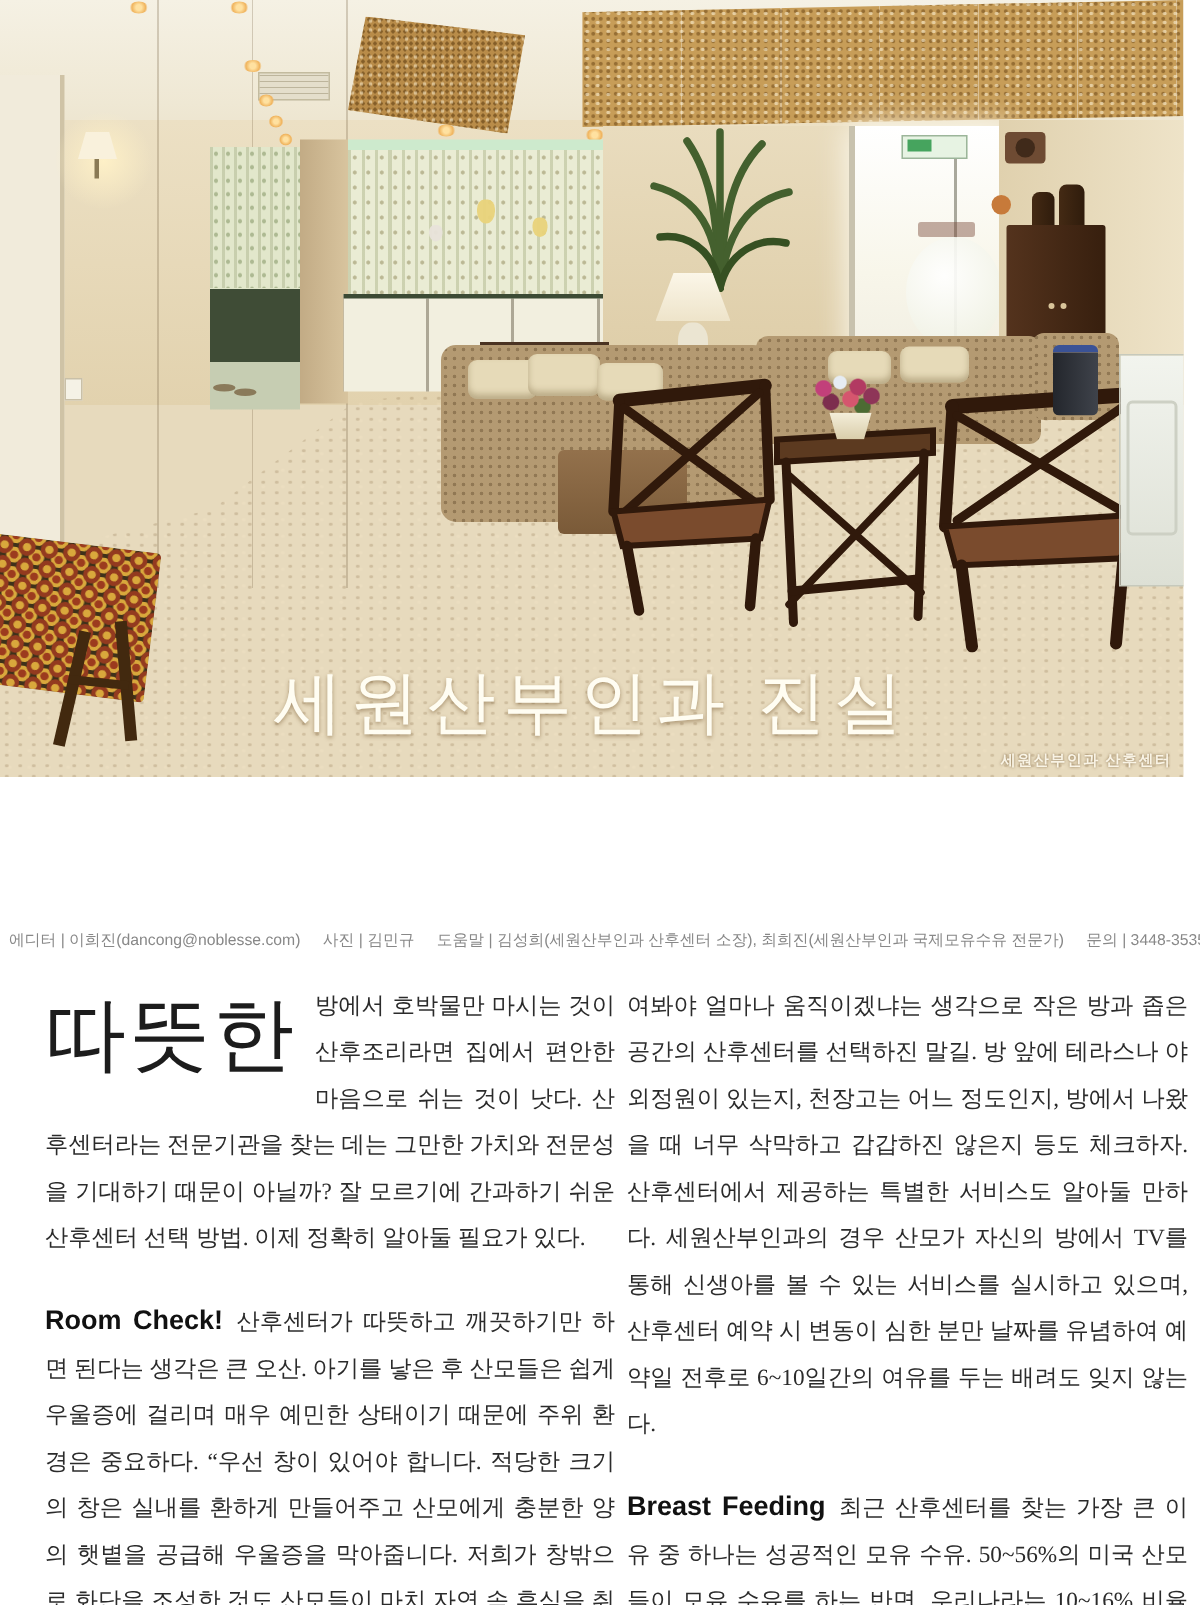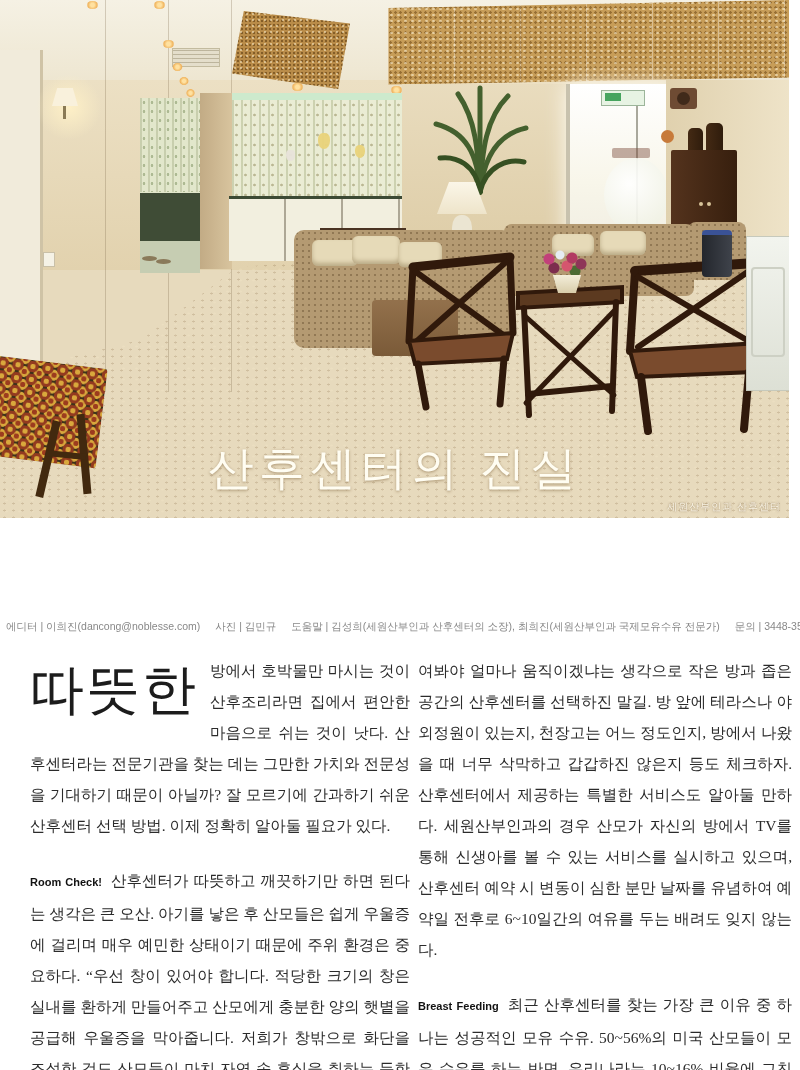--- a/index.html
+++ b/index.html
@@ -100,35 +100,35 @@
   .ph-benchleg{background:#42290f;}
   .ph-appliance{left:746px;top:236px;width:43px;height:153px;background:linear-gradient(180deg,#f2f4ee,#dde0d5);
     border:1px solid #c6c9bc;}
   .ph-appliance::after{content:"";position:absolute;left:4px;top:30px;width:30px;height:86px;border:2px solid #cdd0c4;border-radius:4px;}
   .ph-canister{left:702px;top:230px;width:30px;height:42px;background:linear-gradient(90deg,#23262c,#3f434b);border-radius:4px;border-top:5px solid #3a5296;}
   .ph-light{width:13px;height:8px;border-radius:50%;
     background:radial-gradient(circle,#ffe1a0 25%,#f0b45e 60%,rgba(240,180,94,0) 78%);}
   .photo-title{left:0;top:438px;width:100%;text-align:center;color:#fffdf2;font-size:46px;
     letter-spacing:5px;font-weight:400;text-shadow:0 1px 3px rgba(96,62,20,.45);}
   .photo-caption{right:8px;top:500px;font-size:10px;color:rgba(255,251,238,.92);letter-spacing:1px;
-    font-family:"Liberation Sans","DejaVu Sans",sans-serif;text-shadow:0 0 2px rgba(100,70,30,.7);}
+    font-family:"Liberation Sans","DejaVu Sans",sans-serif;text-shadow:0 0 2px rgba(100,70,30,.7);font-weight:bold;}
 
   
   .intro{left:30px;top:532px;width:740px;text-align:center;font-size:17.5px;line-height:30px;color:#3a3a3a;}
   .credits{left:0;top:620px;width:800px;text-align:center;font-size:10.5px;color:#888;
     font-family:"Liberation Sans","DejaVu Sans",sans-serif;white-space:nowrap;}
   .credits span{margin:0 6px;text-align:center;}
   .article{left:0;top:655px;width:683px;height:415px;}
   .col{position:absolute;top:0;font-size:15.5px;line-height:31px;text-align:justify;color:#2b2b2b;}
   .col-left{left:30px;width:380px;}
   .col-right{left:418px;width:374px;}
   .lead-word{float:left;font-size:54px;line-height:58px;padding:6px 12px 0 0;letter-spacing:2px;color:#1c1c1c;}
   .para{margin:0 0 24px 0;}
   .subhead{font-family:"Liberation Sans","DejaVu Sans",sans-serif;font-weight:bold;color:#111;
-    letter-spacing:0;margin-right:9px;font-size:11px;}
+    letter-spacing:0;margin-right:9px;font-size:18px;}
 </style>
 </head>
 <body>
 
 <div class="page">
 
   <div class="photo">
     <div class="abs ph-ceiling"></div>
     <div class="abs ph-wallmid"></div>
     <div class="abs ph-mosaic"></div>
@@ -239,29 +239,29 @@
     <div class="abs ph-pot"></div>
 
     <div class="abs ph-bench"></div>
     <div class="abs ph-benchleg" style="left:44px;top:420px;width:8px;height:78px;transform:rotate(13deg)"></div>
     <div class="abs ph-benchleg" style="left:80px;top:414px;width:8px;height:80px;transform:rotate(-5deg)"></div>
     <div class="abs ph-benchleg" style="left:46px;top:452px;width:40px;height:6px;transform:rotate(6deg)"></div>
 
     <div class="abs ph-canister"></div>
     <div class="abs ph-appliance"></div>
 
-    <div class="abs photo-title">산후센터의 진실</div>
+    <div class="abs photo-title">세원산부인과 진실</div>
     <div class="abs photo-caption">세원산부인과 산후센터</div>
   </div>
 
 
   <div class="abs credits">
     <span>에디터 | 이희진(dancong@noblesse.com)</span>
     <span>사진 | 김민규</span>
-    <span>도움말 | 김성희(세원산부인과 산후센터의 소장), 최희진(세원산부인과 국제모유수유 전문가)</span>
+    <span>도움말 | 김성희(세원산부인과 산후센터 소장), 최희진(세원산부인과 국제모유수유 전문가)</span>
     <span>문의 | 3448-3535</span>
     
   </div>
 
   <div class="abs article">
     <div class="col col-left">
       <p class="para">
         <span class="lead-word">따뜻한</span><span>방에서 호박물만 마시는 것이 산후조리라면 집에서 편안한 마음으로 쉬는 것이 낫다. 산후센터라는 전문기관을 찾는 데는 그만한 가치와 전문성을 기대하기 때문이 아닐까? 잘 모르기에 간과하기 쉬운 산후센터 선택 방법. 이제 정확히 알아둘 필요가 있다.</span>
       </p>
       <p class="para">

